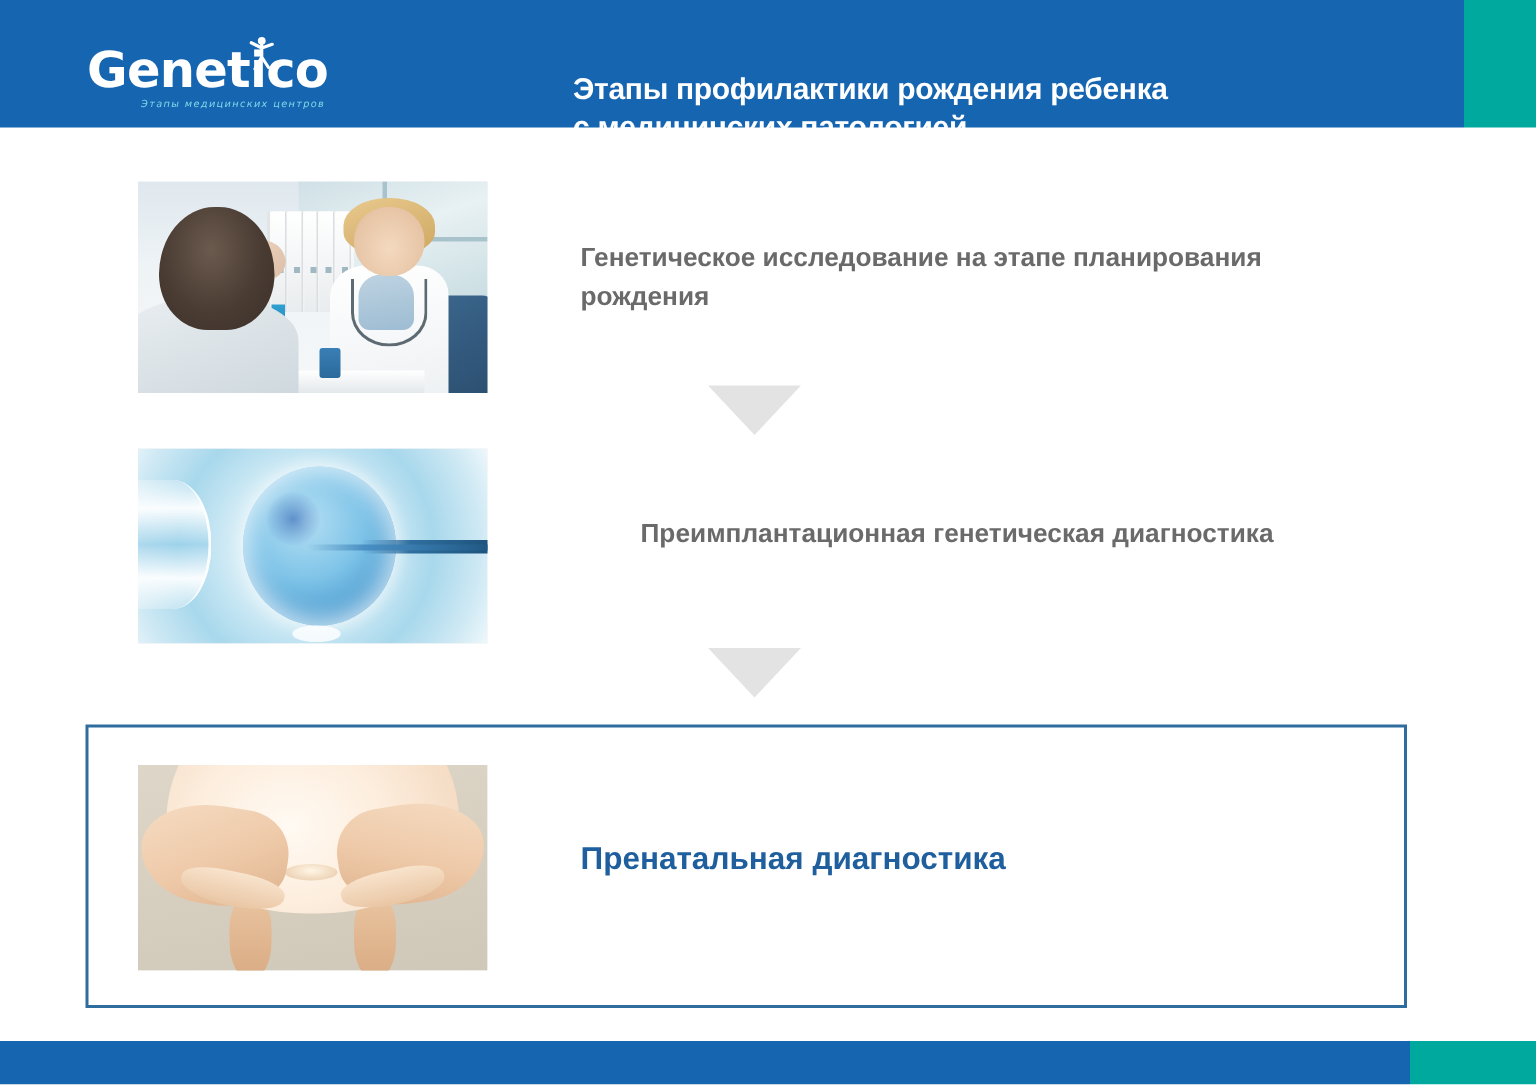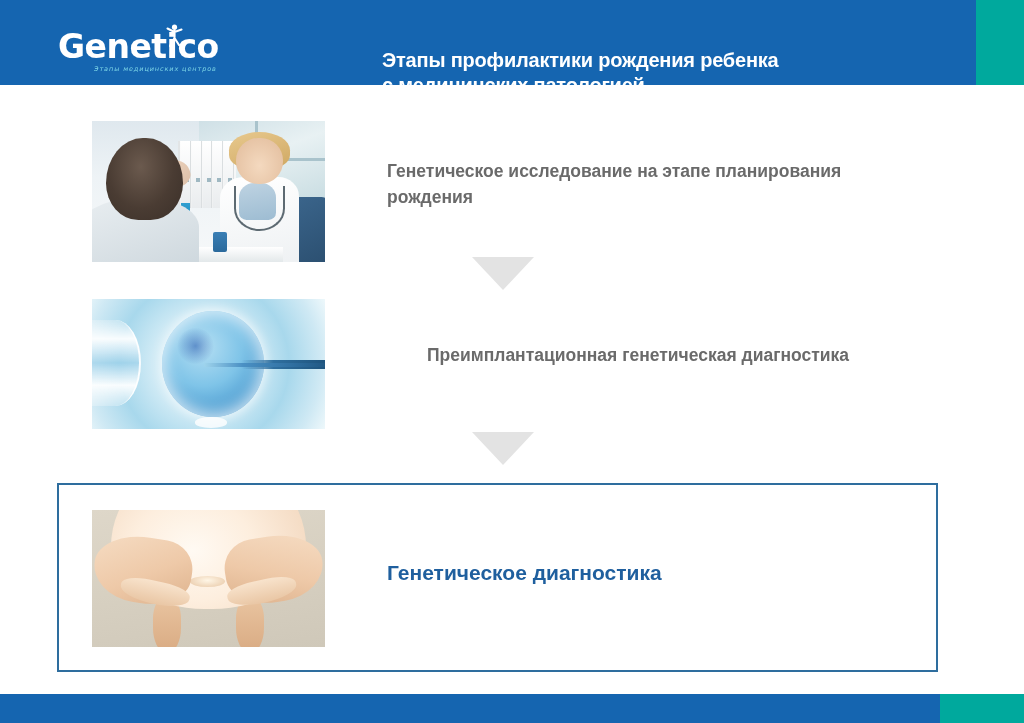--- a/index.html
+++ b/index.html
@@ -407,19 +407,19 @@
       <div class="p3-belly"></div>
       <div class="p3-navel"></div>
       <div class="p3-hand-l"></div>
       <div class="p3-hand-r"></div>
       <div class="p3-finger" style="left:12%;top:52%;transform:rotate(12deg);"></div>
       <div class="p3-finger" style="right:12%;top:51%;transform:rotate(-12deg);"></div>
     </div>
   </div>
 
   <div class="step-text" id="txt3">
-    <span>Генетическое диагностика</span>
+    <span>Пренатальная диагностика</span>
   </div>
 
   <div class="footer-blue"></div>
   <div class="footer-teal"></div>
 
 </div>
 
 </body></html>

